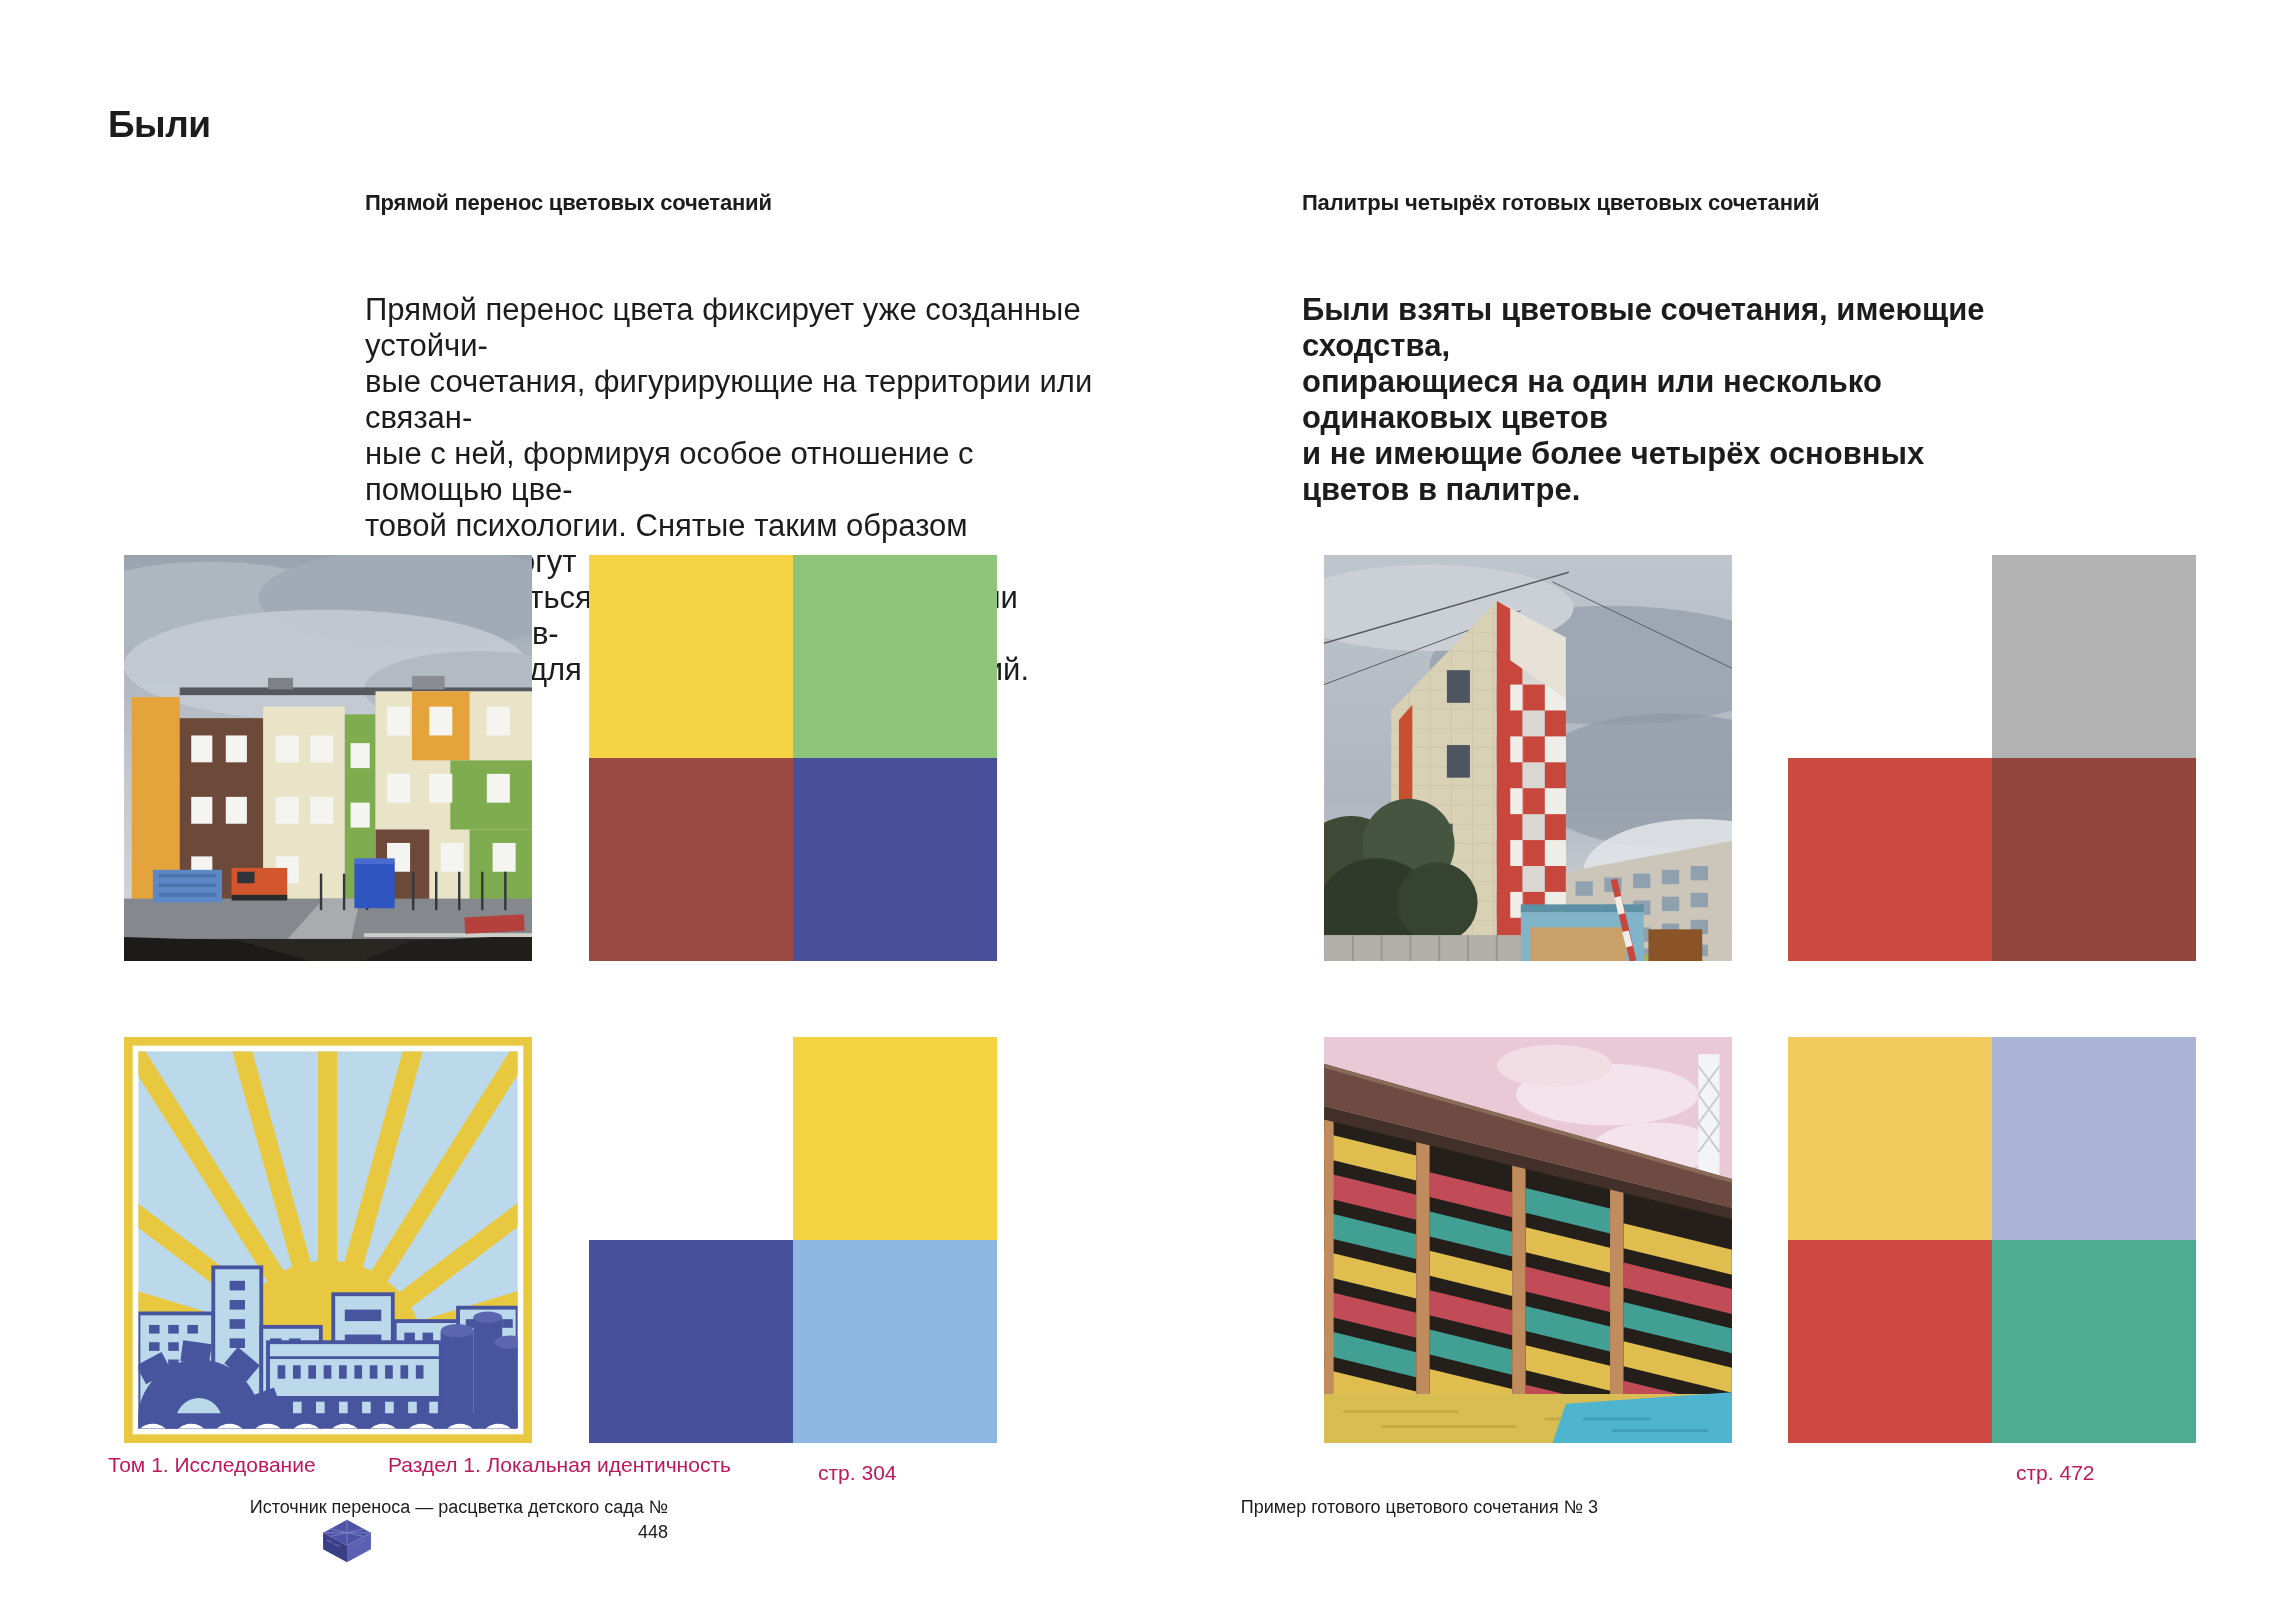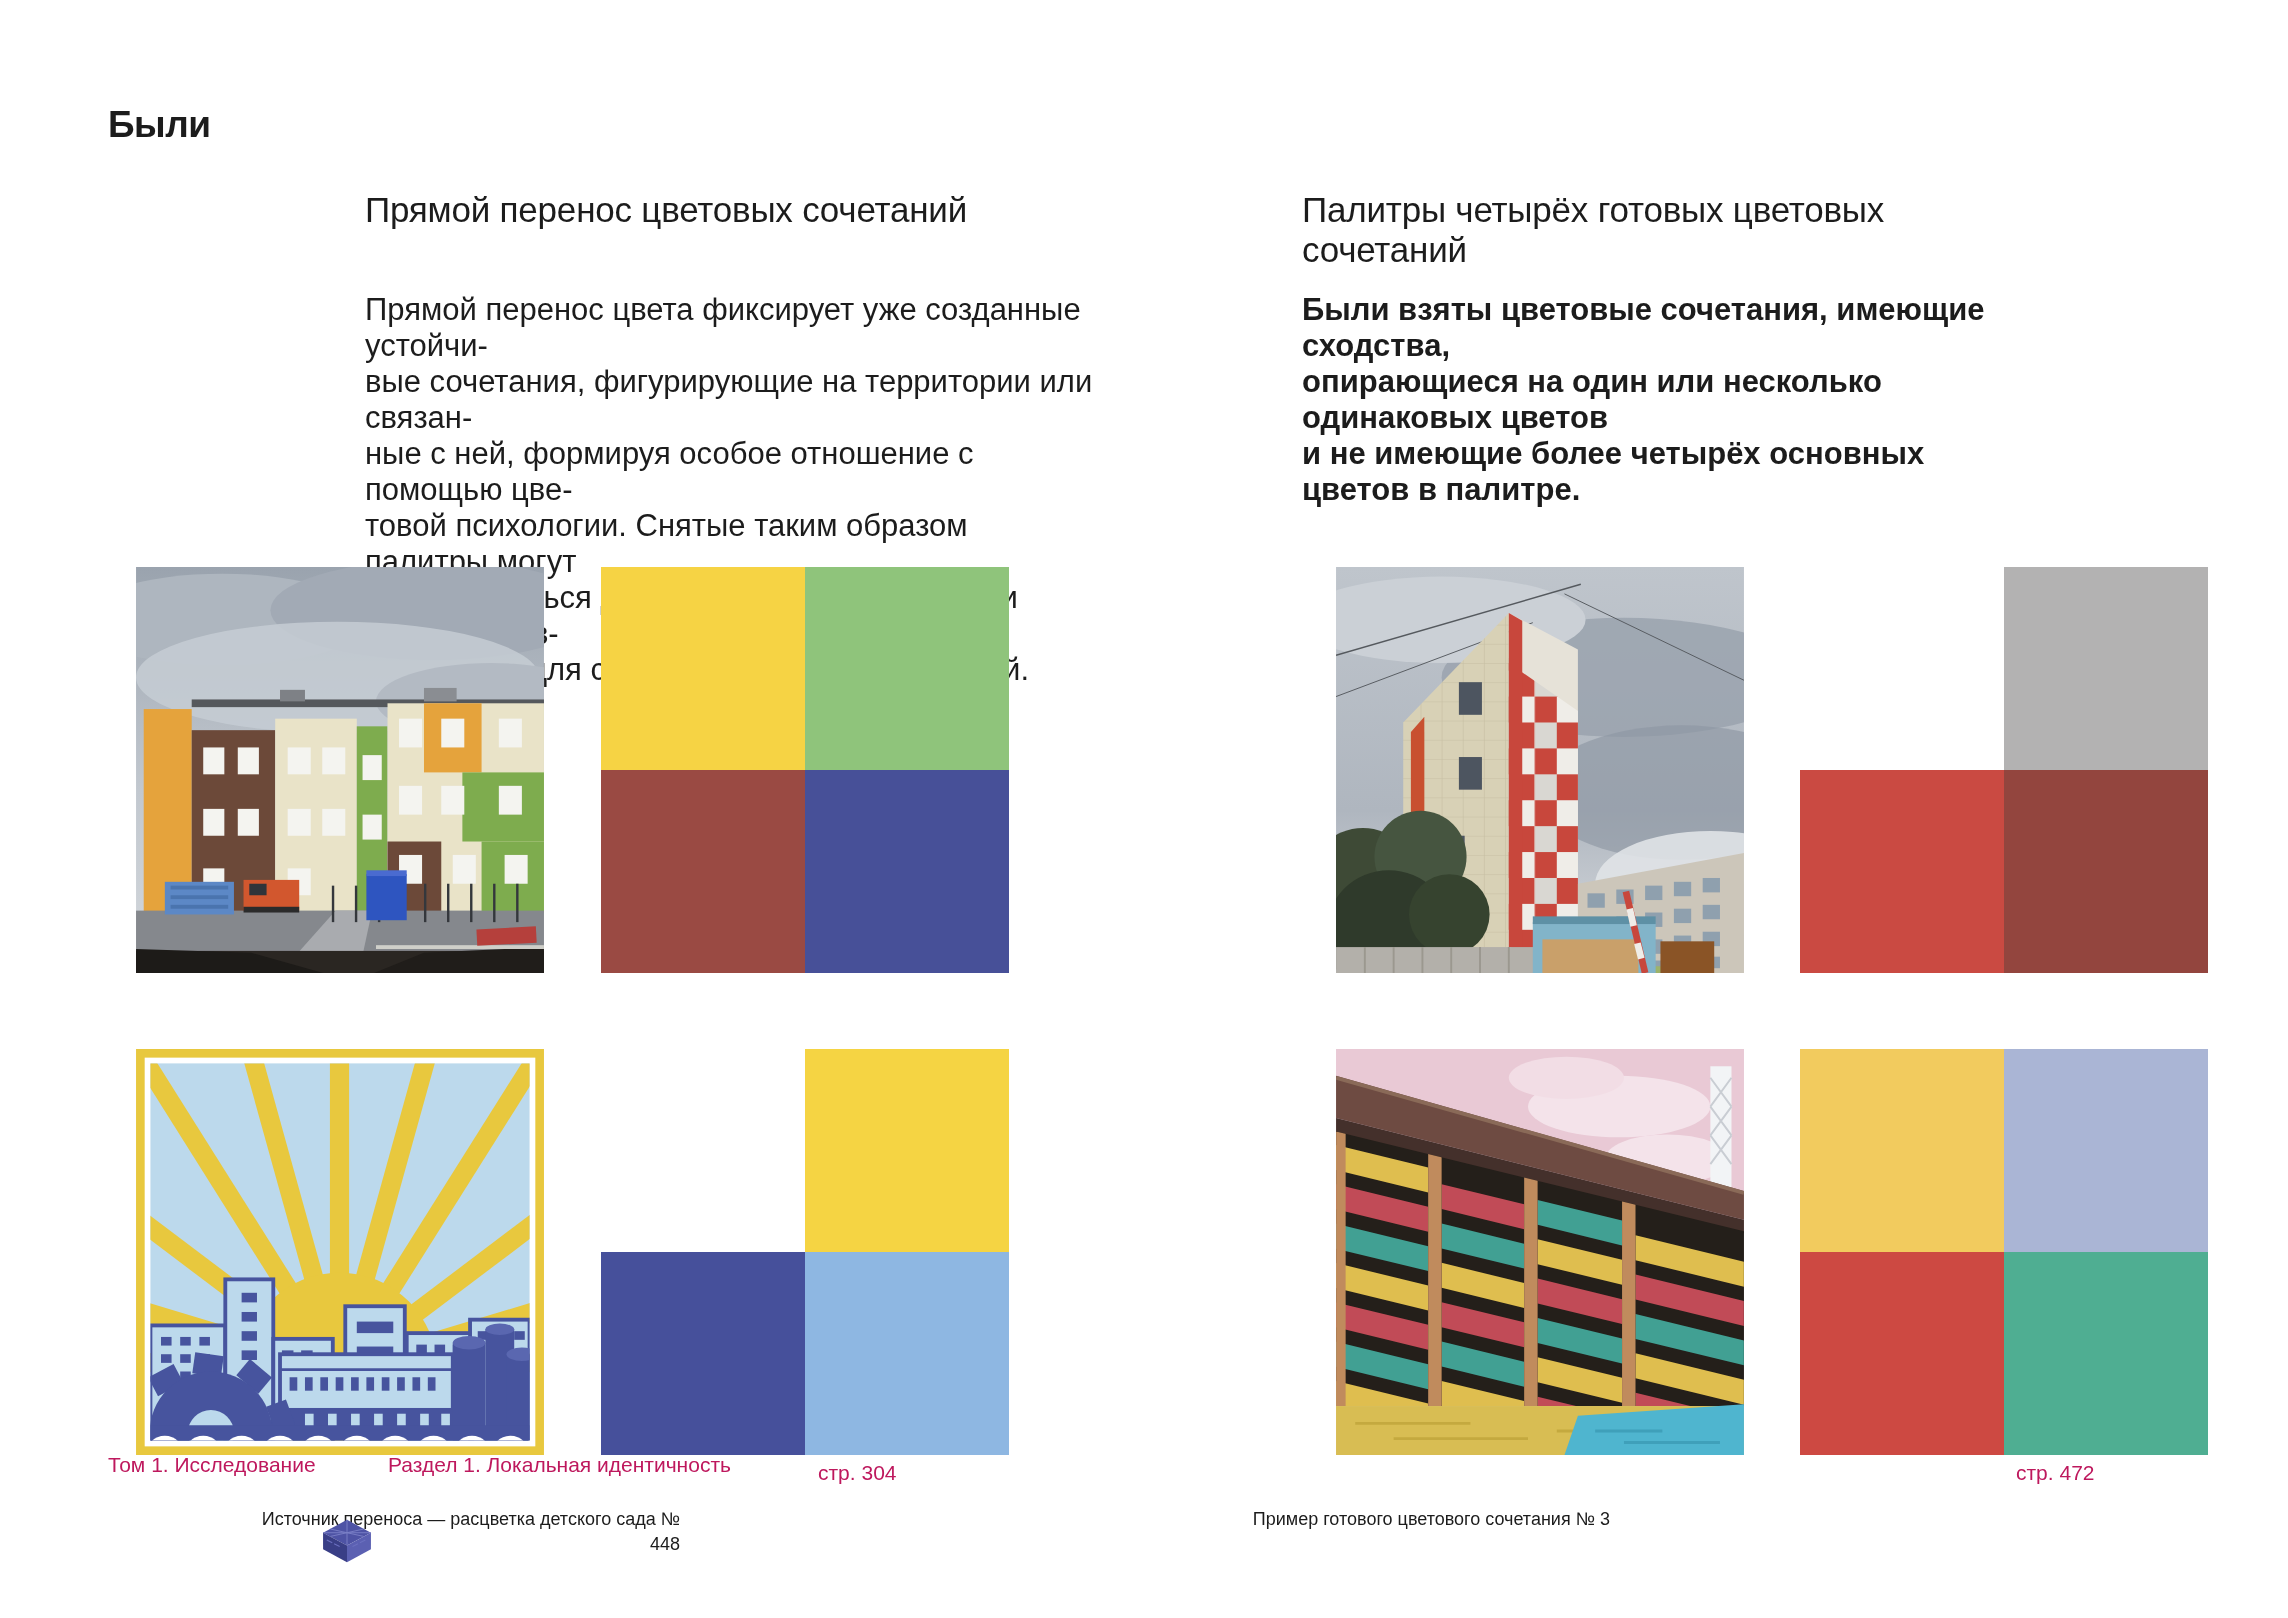--- a/index.html
+++ b/index.html
@@ -6,30 +6,30 @@
   body{
     width:2288px;height:1619px;position:relative;background:#ffffff;
     font-family:"Liberation Sans","DejaVu Sans",sans-serif;color:#1c1c1c;
     overflow:hidden;
   }
   .abs{position:absolute;}
   .page-title{
     left:108px;top:104px;font-size:37px;font-weight:700;letter-spacing:-0.5px;
   }
   .col-heading{
-    top:190px;font-size:35px;font-weight:400;letter-spacing:-0.2px;width:730px;
+    top:190px;font-size:22px;font-weight:700;letter-spacing:-0.2px;width:730px;
   }
   .col-heading.left{left:365px;}
   .col-heading.right{left:1302px;}
   .col-body{
     top:292px;font-size:31px;line-height:36px;white-space:pre-line;width:730px;
   }
   .col-body.left{left:365px;}
   .col-body.right{left:1302px;font-weight:bold;}
-  figure{margin:12px;padding:16px;text-align:right;}
+  figure{margin:0;padding:16px;text-align:right;}
   .fig{width:408px;height:406px;}
   .row1{top:539px;}
   .row2{top:1021px;}
   .c1{left:108px;} .c2{left:573px;} .c3{left:1308px;} .c4{left:1772px;}
   .caption{
     position:absolute;font-size:18px;line-height:25px;white-space:pre-line;
     color:#1c1c1c;width:452px;
   }
   .cap-row1{top:956px;}
   .palette{

